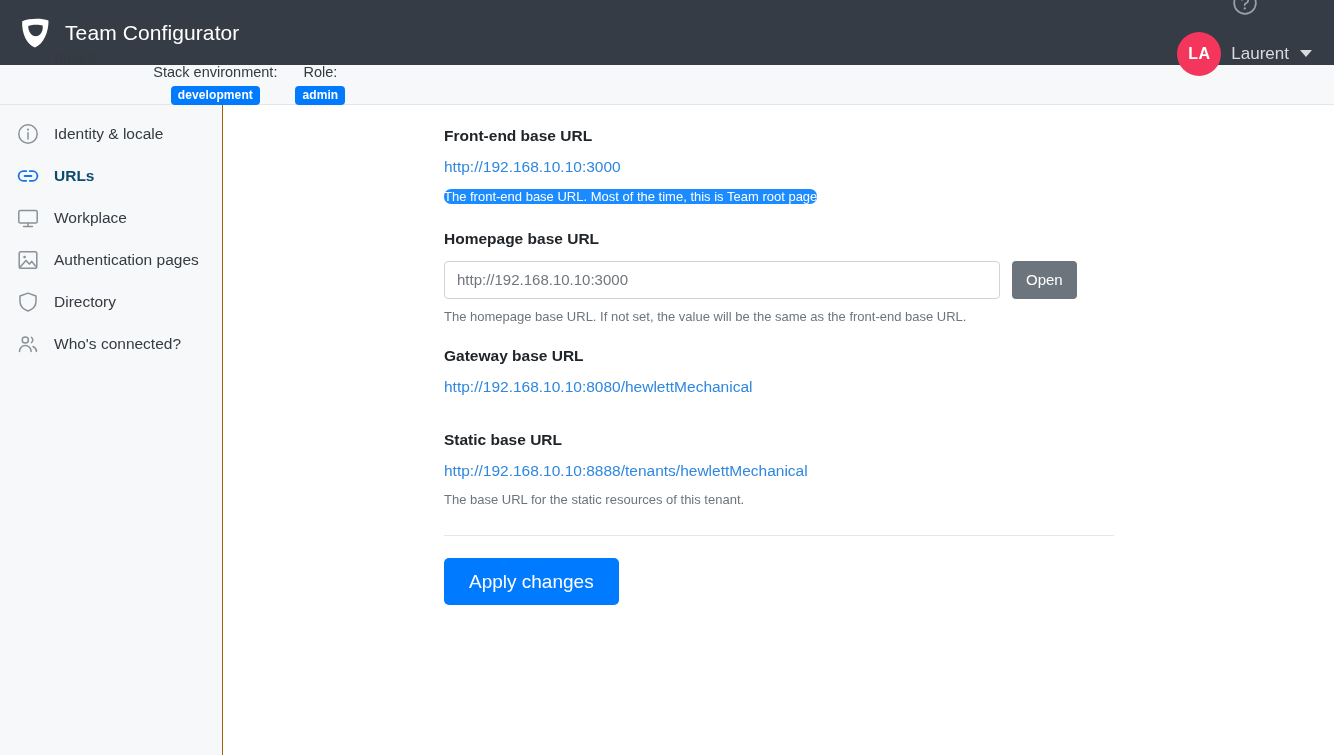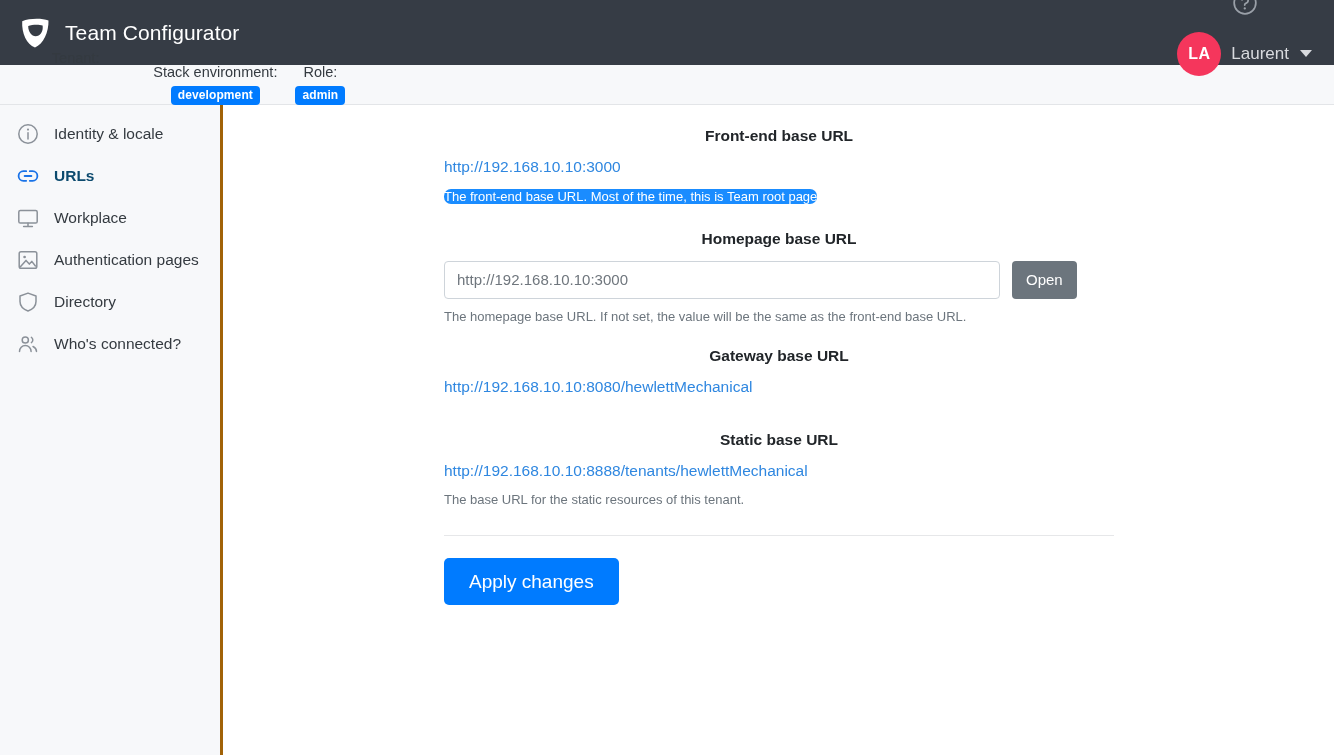--- a/index.html
+++ b/index.html
@@ -90,21 +90,21 @@
   }
 
   
   #body-split { display: flex; height: calc(755px - 65px - 40px); }
 
   
   #sidebar {
     width: 223px;
     flex: 0 0 223px;
     background: #f7f8fa;
-    border-right: 3px solid #a16207;
+    border-right: 1px solid #a16207;
     padding-top: 8px;
   }
   .side-item {
     display: flex;
     align-items: center;
     gap: 14px;
     height: 42px;
     padding: 0 10px 0 16px;
     font-size: 15.5px;
     color: #343a40;
@@ -126,21 +126,20 @@
     left: 221px;
     top: 0;
     width: 670px;
     padding-top: 22px;
   }
   .field-label {
     font-size: 15.5px;
     font-weight: 700;
     color: #212529;
     margin: 0 0 13px 0;
-    text-align: center;
   }
   .readonly-url {
     font-size: 15.5px;
     color: #2f87e0;
     margin: 0 0 11px 0;
     word-break: break-all;
     cursor: pointer;
     text-decoration: none;
     display: inline-block;
   }

